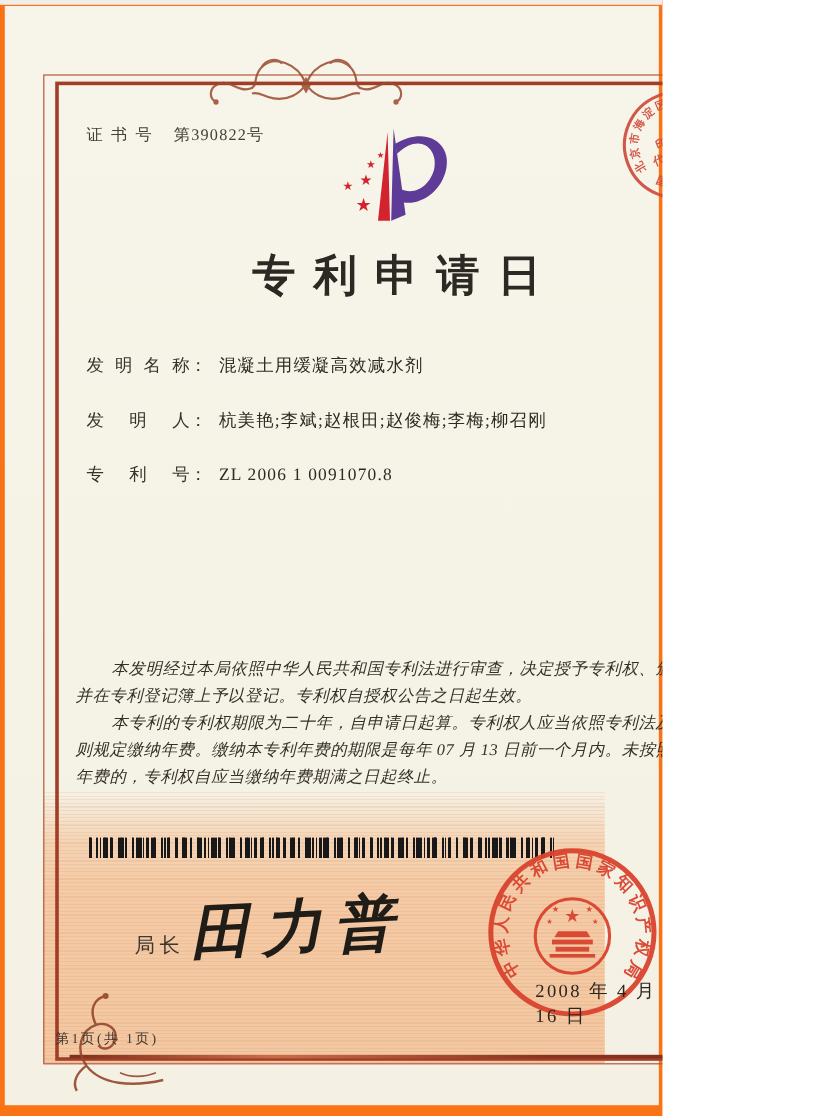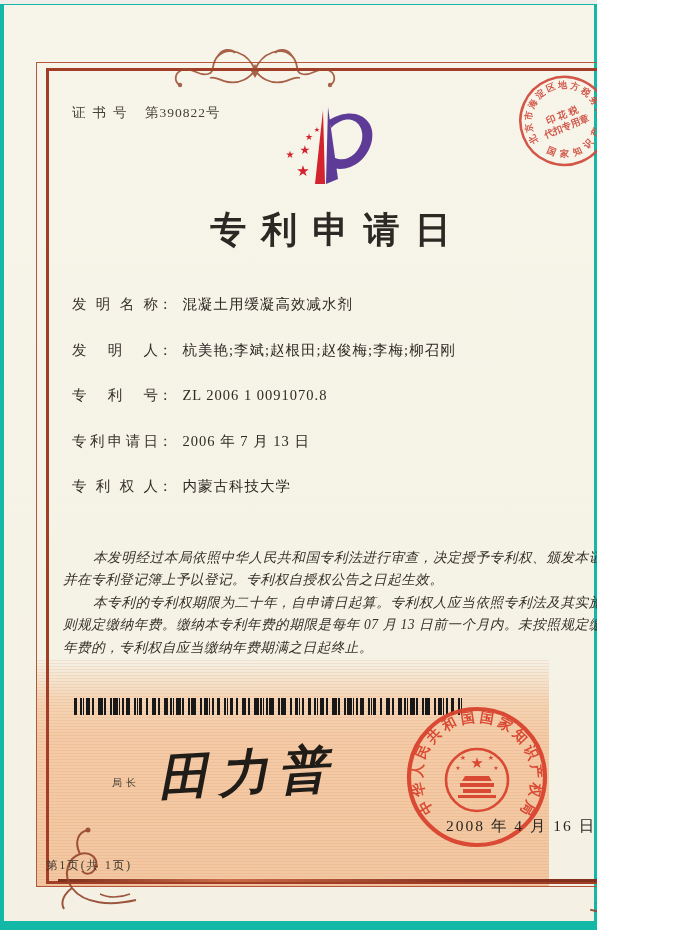--- a/index.html
+++ b/index.html
@@ -1,16 +1,16 @@
 <!DOCTYPE html>
 <html><head>
 <meta charset="utf-8">
 <style>
   html,body{margin:0;padding:0;}
-  #stage{position:relative;width:597px;height:930px;background:#14b8a6;overflow:hidden;
+  #stage{position:relative;width:552px;height:930px;background:#f97316;overflow:hidden;
          font-family:"Liberation Serif","DejaVu Serif",serif;}
   #stage::before{content:"";position:absolute;left:0;top:0;right:0;height:4px;background:#efeeea;}
   #paper{position:absolute;left:4px;top:5px;right:3px;bottom:9px;
          background:linear-gradient(180deg,#f7f4e9 0%,#f5f2e6 60%,#f4f1e4 100%);}
   
   #peach{position:absolute;left:36px;right:48px;top:660px;height:226px;
          background:linear-gradient(180deg,rgba(244,203,166,0) 0%,rgba(244,203,166,.75) 18%,#f4cba6 35%,#f2c7a2 100%);}
   #peach::after{content:"";position:absolute;inset:0;
          background:repeating-linear-gradient(0deg,rgba(205,115,62,.12) 0 1px,transparent 1px 3px);}
   
@@ -37,21 +37,21 @@
          line-height:22.4px;color:#353028;text-align:justify;letter-spacing:.5px;
          font-style:italic;}
   .body-text p{margin:0;text-indent:2.2em;font-style:italic;}
   
   .barcode{position:absolute;left:74px;top:698px;width:388px;height:17px;
     background:
       repeating-linear-gradient(90deg,#181818 0 2px,transparent 2px 6px),
       repeating-linear-gradient(90deg,#181818 0 1px,transparent 1px 9px),
       repeating-linear-gradient(90deg,#181818 0 3px,transparent 3px 13px);}
   
-  .director{position:absolute;left:112px;top:776px;font-size:10px;color:#3d382f;letter-spacing:4px;text-align:center;}
+  .director{position:absolute;left:112px;top:776px;font-size:17px;color:#3d382f;letter-spacing:4px;text-align:center;}
   .signature{position:absolute;left:158px;top:740px;font-size:50px;font-weight:600;
          font-style:italic;color:#201d19;letter-spacing:10px;transform:rotate(-3deg);}
   
   .issue-date{position:absolute;left:446px;top:816px;font-size:15.5px;color:#2b2620;letter-spacing:2px;}
   .page-info{position:absolute;left:46px;width:569px;top:858px;text-align:left;
          font-size:11.5px;color:#3c362e;letter-spacing:2px;}
   
   .tax-stamp{position:absolute;left:517px;top:72px;width:100px;height:100px;
          transform:rotate(-22deg);opacity:.92;}
   .gov-seal{position:absolute;left:402px;top:702px;width:150px;height:150px;opacity:.95;}
@@ -148,26 +148,20 @@
 
   <div class="frow" style="top:295px">
     <span class="flabel">发明名称</span><span class="fcolon">：</span><span class="fvalue">混凝土用缓凝高效减水剂</span>
   </div>
   <div class="frow" style="top:341px">
     <span class="flabel">发明人</span><span class="fcolon">：</span><span class="fvalue">杭美艳;李斌;赵根田;赵俊梅;李梅;柳召刚</span>
   </div>
   <div class="frow" style="top:386px">
     <span class="flabel">专利号</span><span class="fcolon">：</span><span class="fvalue">ZL 2006 1 0091070.8</span>
   </div>
-  <div class="frow" style="top:432px">
-    <span class="flabel">专利申请日</span><span class="fcolon">：</span><span class="fvalue">2006 年 7 月 13 日</span>
-  </div>
-  <div class="frow" style="top:477px">
-    <span class="flabel">专利权人</span><span class="fcolon">：</span><span class="fvalue">内蒙古科技大学</span>
-  </div>
 
   <div class="body-text">
     <p>本发明经过本局依照中华人民共和国专利法进行审查，决定授予专利权、颁发本证书并在专利登记簿上予以登记。专利权自授权公告之日起生效。</p>
     <p>本专利的专利权期限为二十年，自申请日起算。专利权人应当依照专利法及其实施细则规定缴纳年费。缴纳本专利年费的期限是每年 07 月 13 日前一个月内。未按照规定缴纳年费的，专利权自应当缴纳年费期满之日起终止。</p>
   </div>
 
   <div class="barcode"></div>
 
   <div class="director">局长</div>
   <div class="signature">田力普</div>

